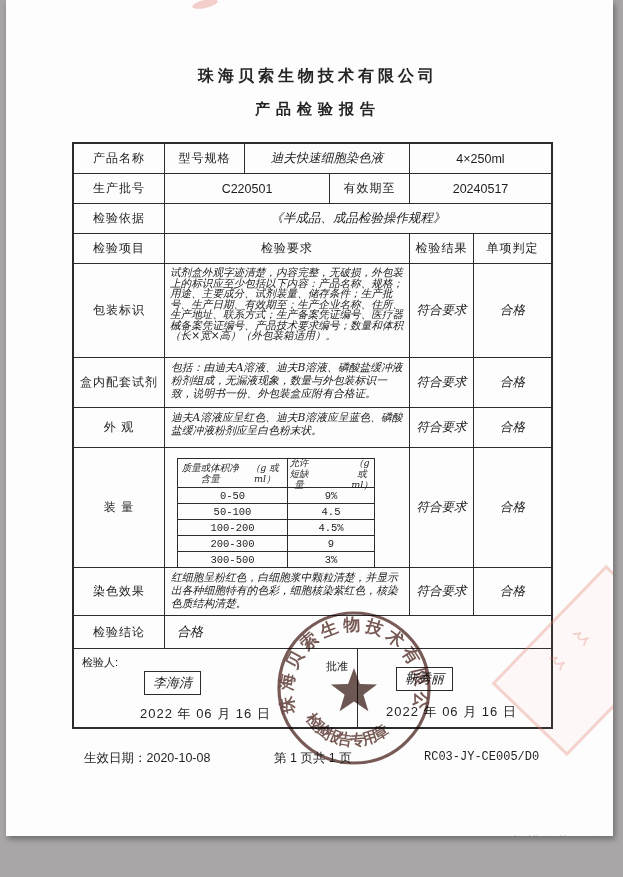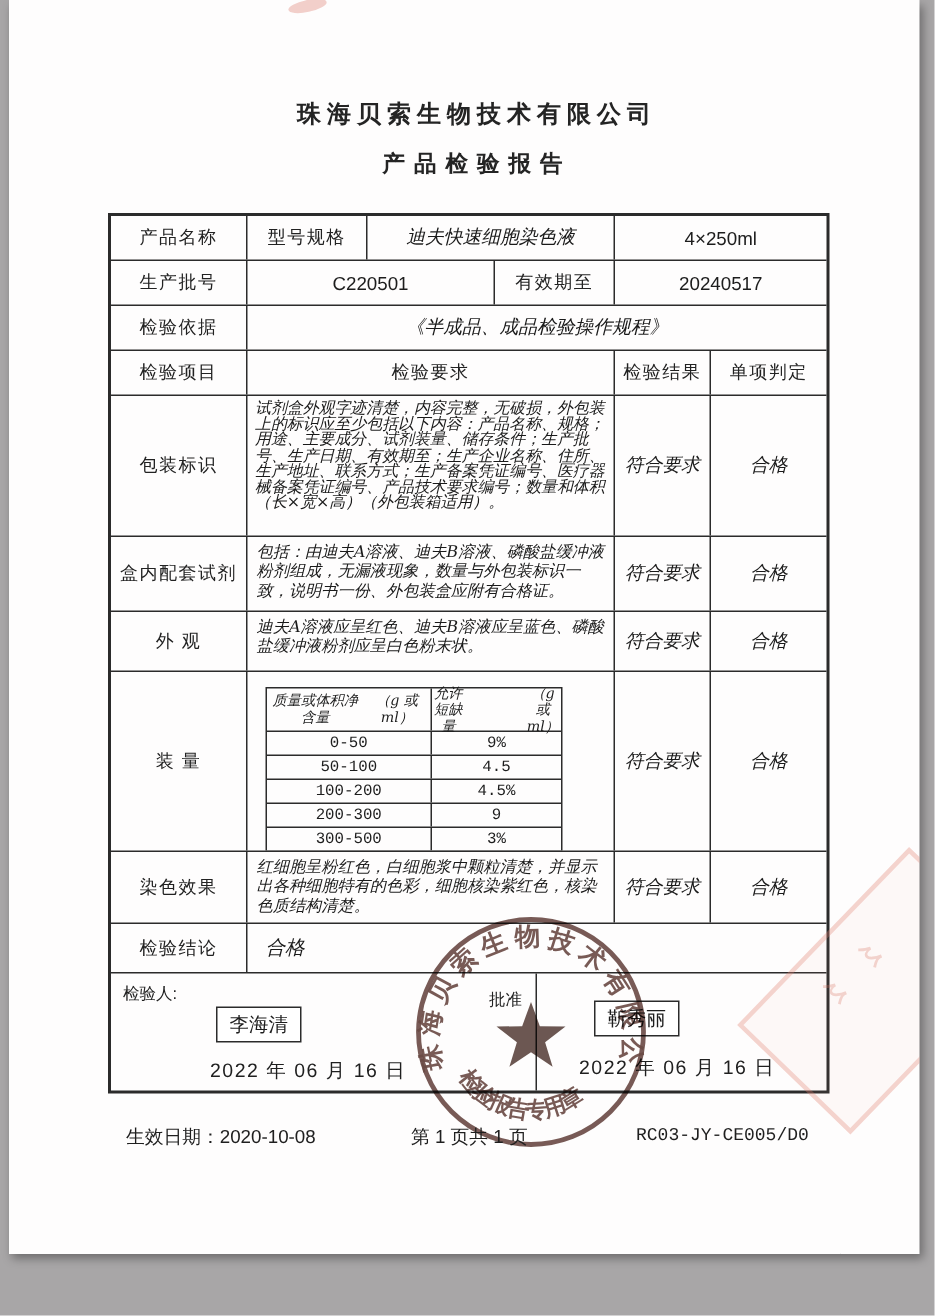--- a/index.html
+++ b/index.html
@@ -73,21 +73,21 @@
   .qhead { height:28px; font-size:9.5px; line-height:11px; font-family:"DejaVu Serif",serif; font-style:italic; }
   .qdata { height:15px; font-size:10.5px; font-family:Liberation Mono, monospace; }
 
   
   .sig-box { position:relative; height:78px; }
   .sig-divider { position:absolute; left:283px; top:0; width:1.4px; height:100%; background:#2b2b2b; }
   .sig-label { position:absolute; left:8px; top:6px; font-size:11px; color:#222; }
   .approver-label { position:absolute; left:252px; top:10px; font-size:11px; color:#222; }
   .name-box {
     position:absolute; border:1.5px solid #2b2b2b; padding:2px 8px;
-    font-family:"DejaVu Serif",serif; font-size:13px; background:#fff;
+    font-family:"DejaVu Serif",serif; font-style:italic; font-size:13px; background:#fff;
   }
   .name-inspector { left:70px; top:22px; }
   .name-approver  { left:322px; top:18px; }
   .sig-date { position:absolute; font-size:13px; color:#1f1f1f; letter-spacing:1px; }
   .date-inspector { left:66px; top:56px; }
   .date-approver  { left:312px; top:54px; }
 
   
   .stamp {
     position:absolute; left:266px; top:606px; width:164px; height:164px;

